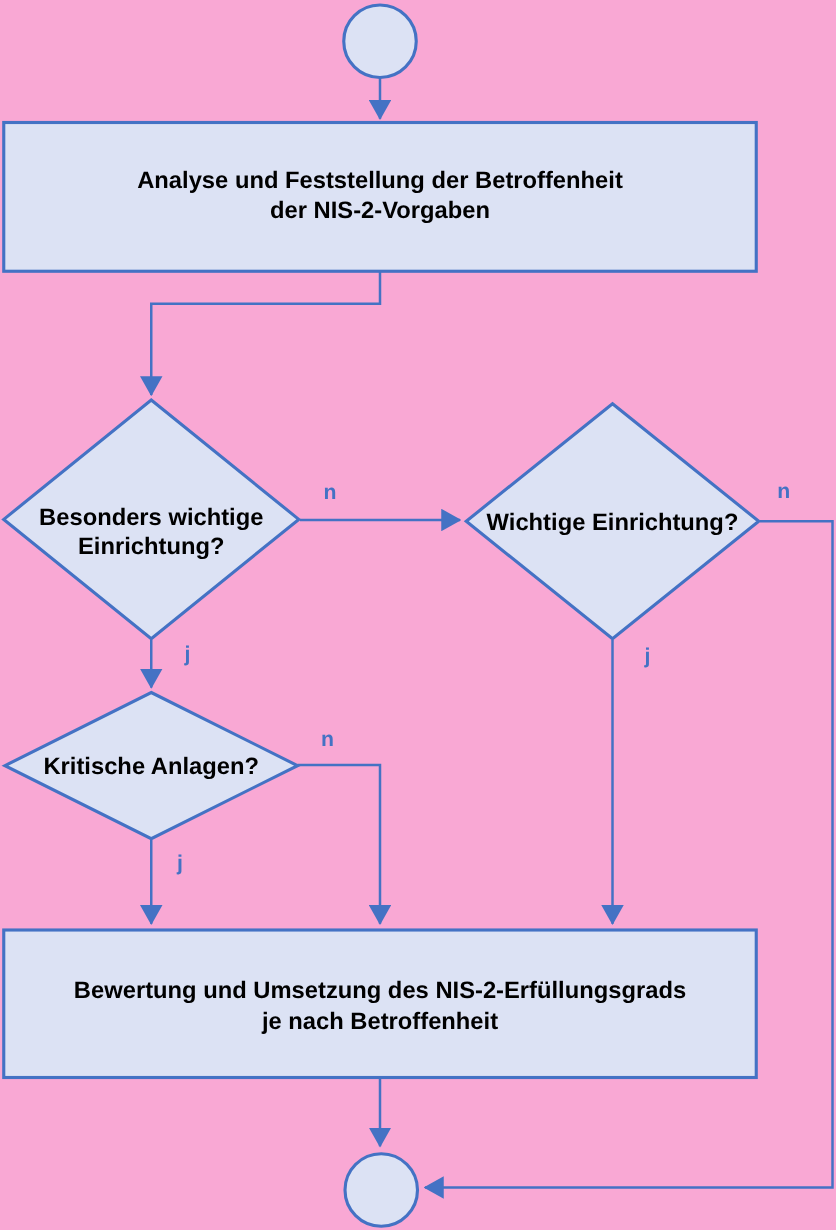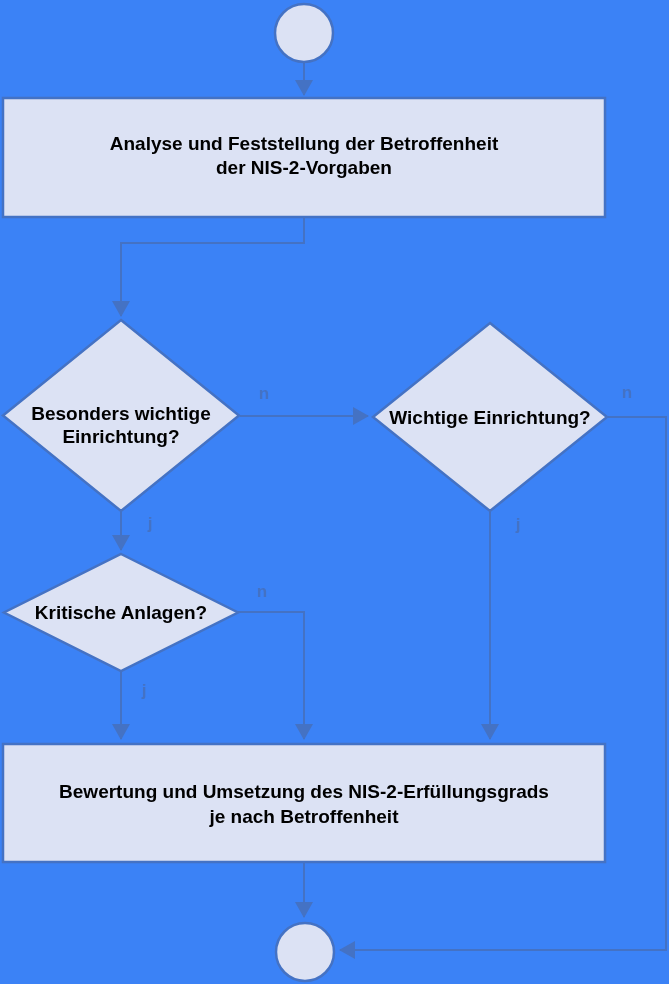--- a/index.html
+++ b/index.html
@@ -4,21 +4,21 @@
 <style>
   html, body {
     margin: 0;
     padding: 0;
     background: #ffffff;
   }
   .canvas {
     position: relative;
     width: 669px;
     height: 984px;
-    background: #3b82f6;
+    background: #f9a8d4;
     overflow: hidden;
   }
   svg { display: block; }
   .shape {
     fill: var(--node_fill, #DCE2F4);
     stroke: var(--accent, #4472C4);
     stroke-width: 2.5;
     stroke-linejoin: miter;
   }
   .edge {

